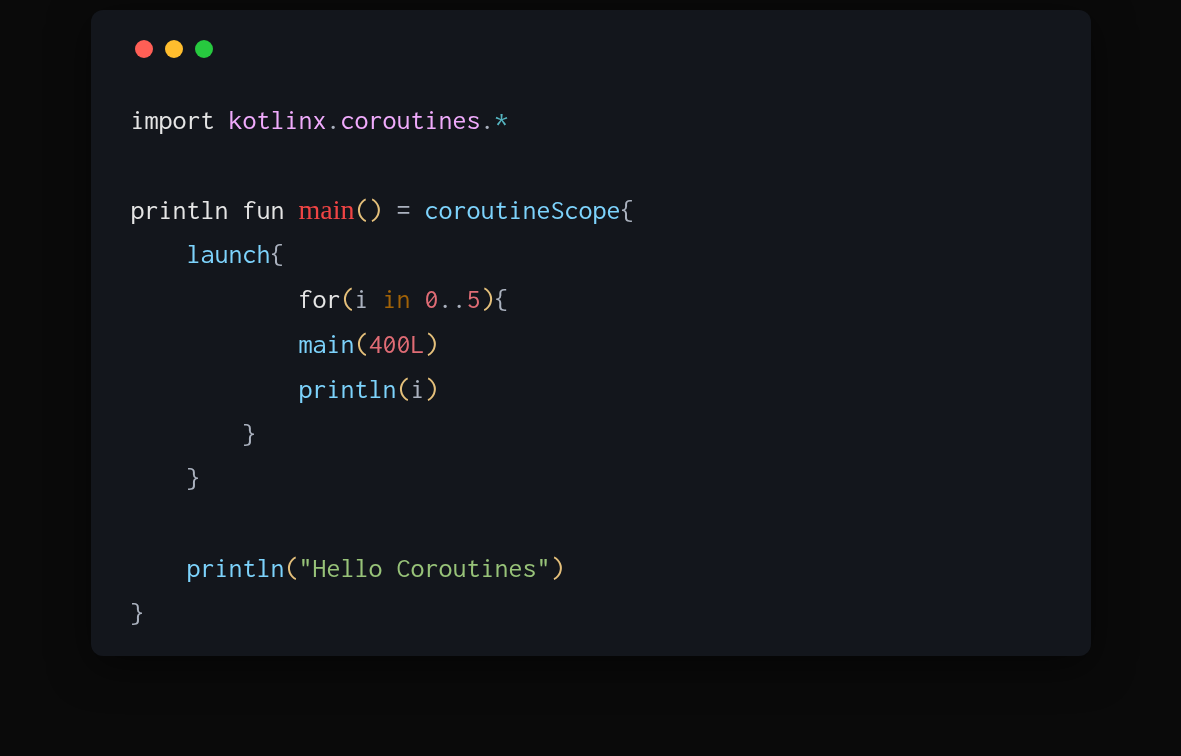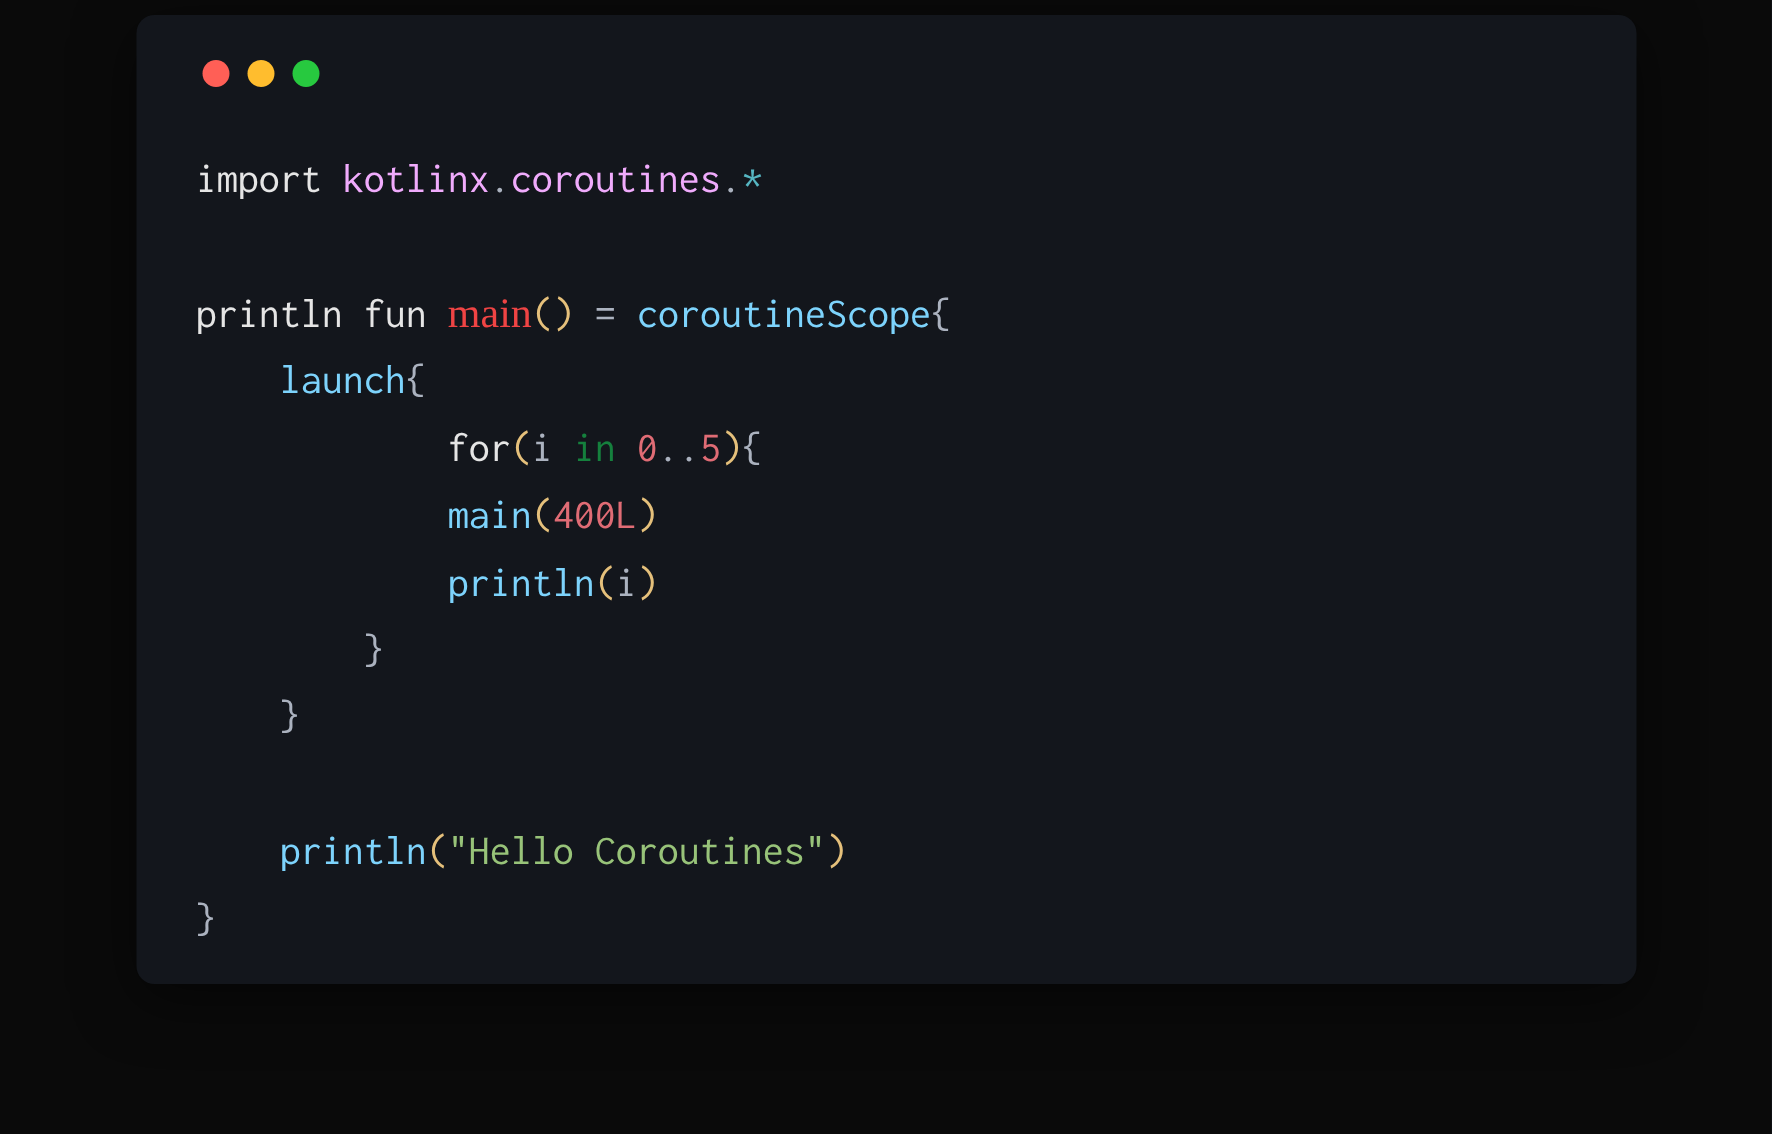--- a/index.html
+++ b/index.html
@@ -48,21 +48,21 @@
     .package { color: #f0abfc; }
     .function { color: #ef4444; font-family: Liberation Serif, serif; }
     .string { color: #98c379; }
     .paren { color: #e5c07b; }
     .brace { color: #abb2bf; }
     .text { color: #abb2bf; }
     .dot-op { color: #abb2bf; }
     .star { color: #56b6c2; }
     .fn-call { color: #7dd3fc; }
     .num-literal { color: #e06c75; }
-    .in-kw { color: #15803d; }
+    .in-kw { color: #a16207; }
   </style>
 </head>
 <body>
 
 <div class="window">
   <div class="titlebar">
     <div class="dot dot-red"></div>
     <div class="dot dot-yellow"></div>
     <div class="dot dot-green"></div>
   </div>

